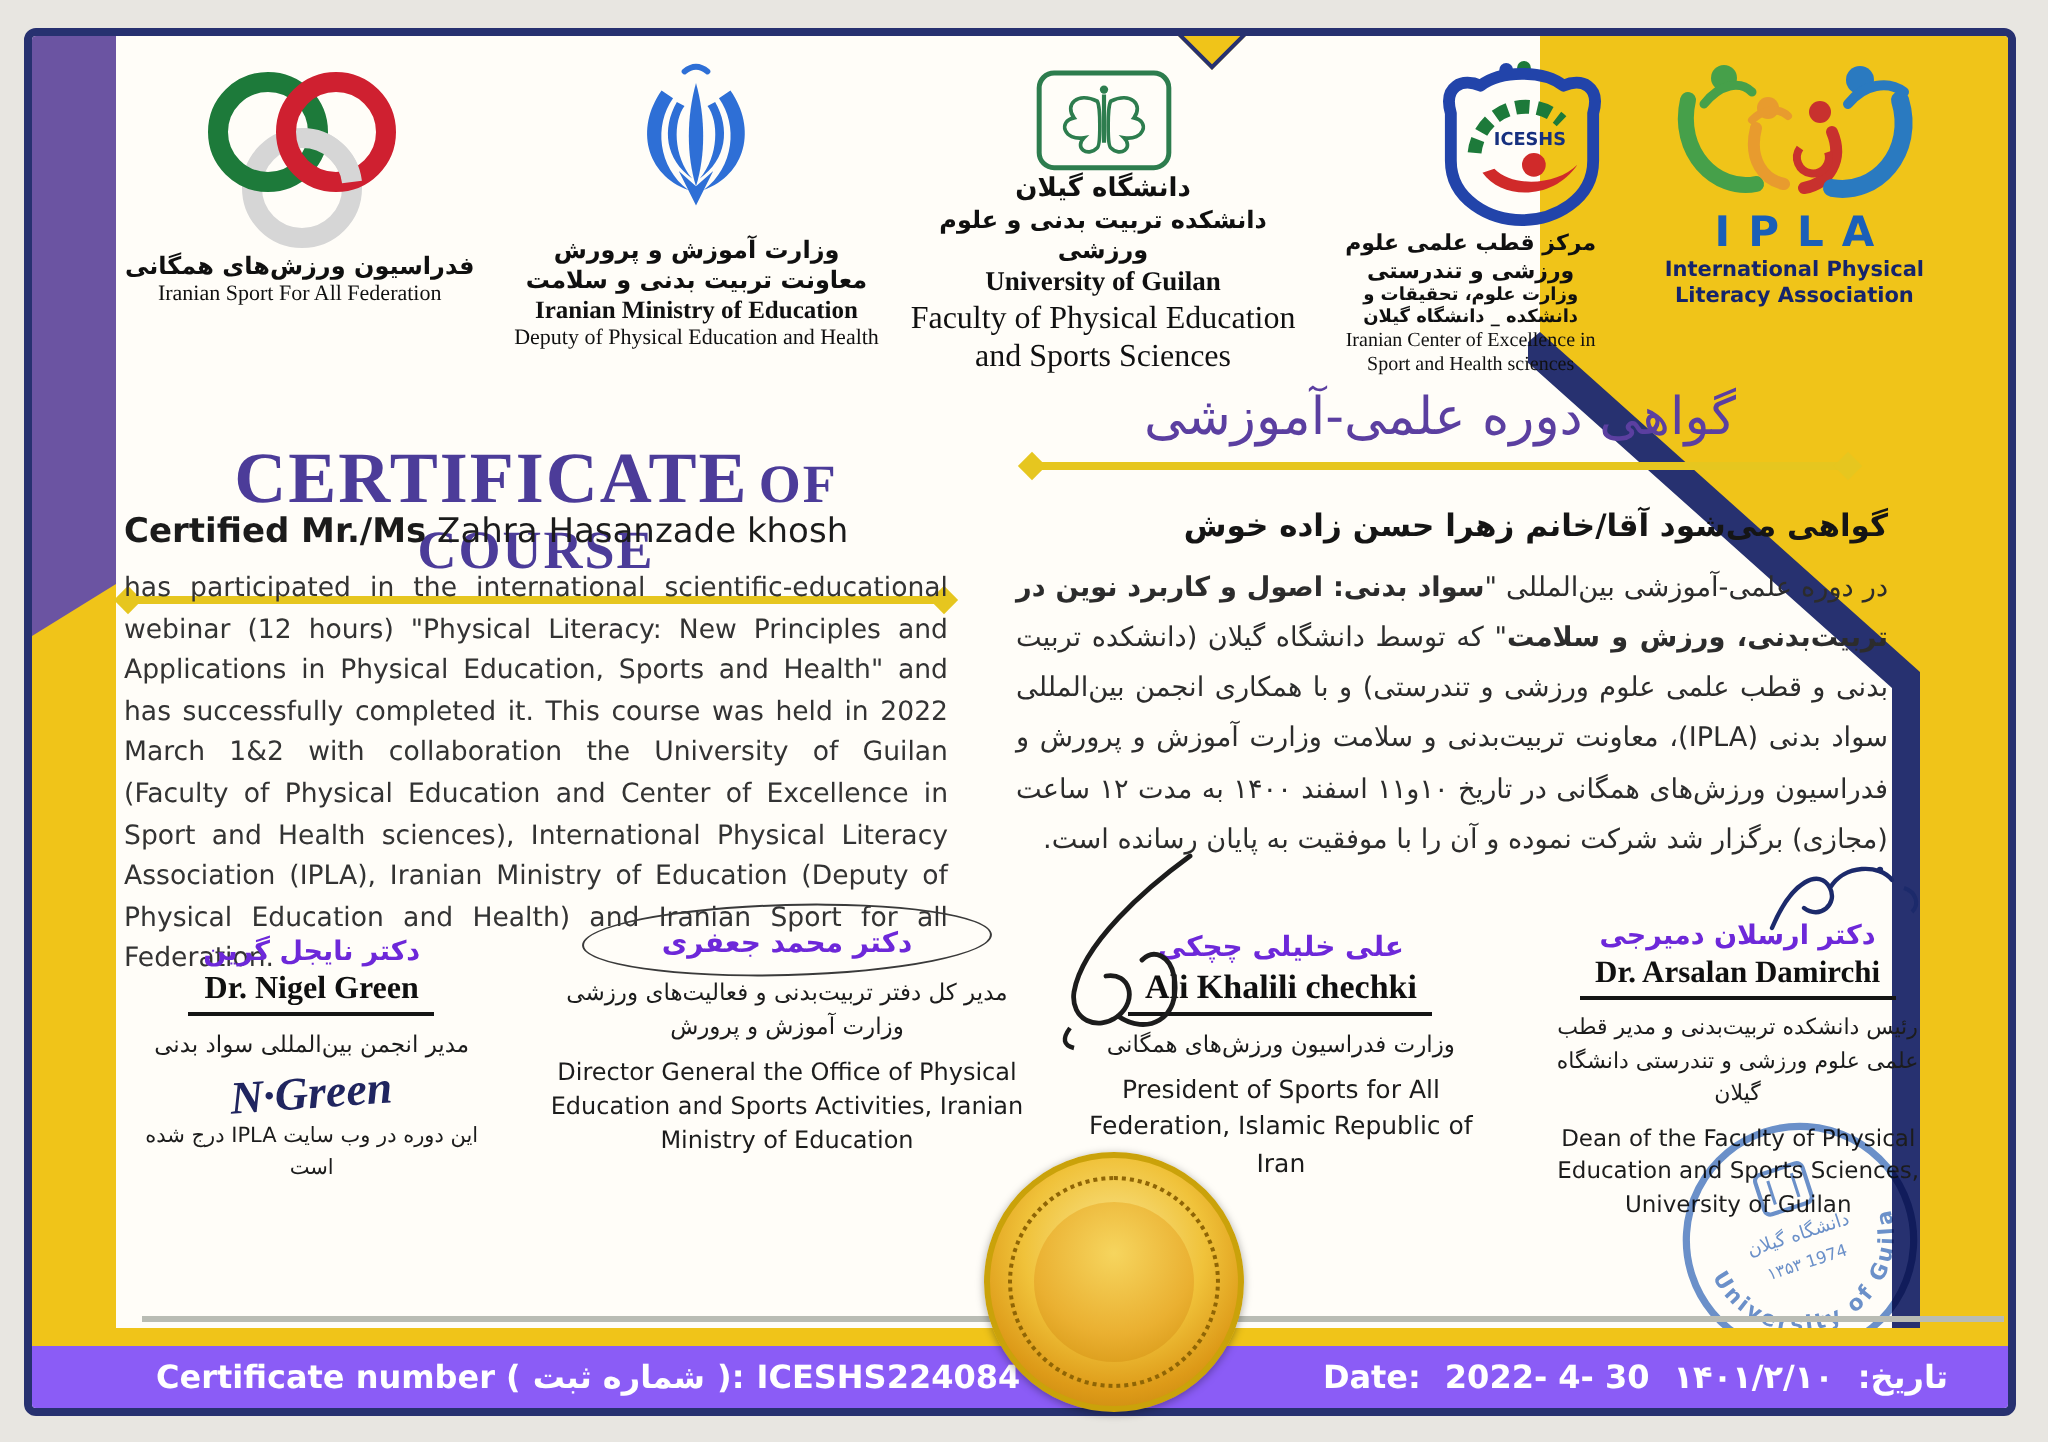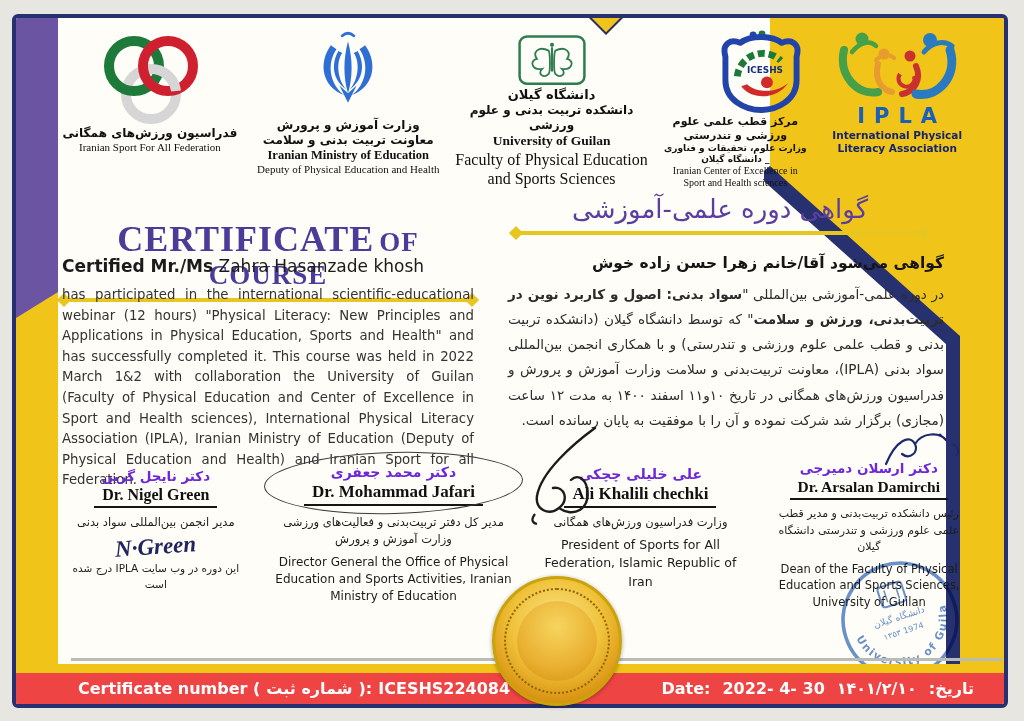--- a/index.html
+++ b/index.html
@@ -60,21 +60,21 @@
   .oval-wrap::before{content:"";position:absolute;inset:-8px -30px -6px -30px;border:1.6px solid #3a3a3a;
           border-radius:50%;transform:rotate(-1.5deg);}
   .sig-script{font-family:"Liberation Serif",serif;font-style:italic;font-weight:bold;font-size:23px;
           color:#20255f;transform:rotate(-4deg);display:inline-block;margin-top:3px;}
   .sig-note{font-size:10.5px;direction:rtl;color:#1c1c1c;width:185px;margin:1px auto 0;line-height:1.5;}
   .sig-svg3{position:absolute;left:2px;top:-24px;}
   .sig-svg4{position:absolute;right:8px;top:-16px;}
   
   .footer-gray{position:absolute;left:55px;right:2px;top:640px;height:3px;background:#b9bcb4;z-index:5;}
   .footer-yellow{position:absolute;left:0;right:0;top:646px;height:9px;background:#f0c419;z-index:5;}
-  .footer-bar{position:absolute;left:0;right:0;top:655px;height:31px;background:#ef4444;z-index:5;
+  .footer-bar{position:absolute;left:0;right:0;top:655px;height:31px;background:#8b5cf6;z-index:5;
           display:flex;justify-content:space-between;align-items:center;padding:0 30px 0 62px;
           color:#fff;font-weight:bold;font-size:16px;}
   .footer-left,.footer-right{display:flex;align-items:center;gap:6px;white-space:nowrap;}
   .footer-right{gap:12px;}
   
   .seal{position:absolute;left:492px;top:576px;width:124px;height:124px;border-radius:50%;z-index:6;
         background:radial-gradient(circle at 50% 36%,#f9e690 0%,#f0c23a 45%,#dd9a18 72%,#b97c08 100%);
         border:3px solid #caa20a;box-shadow:0 1px 4px rgba(0,0,0,.35);}
   .seal::before{content:"";position:absolute;inset:9px;border:2.5px dotted #8f6505;border-radius:50%;}
   .seal::after{content:"";position:absolute;inset:22px;border-radius:50%;
@@ -143,21 +143,21 @@
         <svg width="94" height="86" viewBox="0 0 94 86">
           <circle cx="39" cy="5" r="3.5" fill="#2244aa"></circle>
           <circle cx="48" cy="4" r="3.5" fill="#1d7a3a"></circle>
           <path d="M11,27 C7,13 17,9 26,13 C36,5 58,5 68,13 C77,9 87,13 83,27 L83,51 C83,71 63,81 47,81 C31,81 11,71 11,51 Z" fill="none" stroke="#2244aa" stroke-width="6" stroke-linejoin="round"></path>
           <path d="M23,47 A26,26 0 0 1 67,31" fill="none" stroke="#1d7a3a" stroke-width="7" stroke-dasharray="7,4"></path>
           <text x="51" y="43" font-size="9" font-weight="bold" fill="#16307f" text-anchor="middle">ICESHS</text>
           <circle cx="53" cy="53" r="6" fill="#d02a2a"></circle>
           <path d="M27,57 C37,71 63,71 75,53 C65,63 43,65 33,55 Z" fill="#d02a2a"></path>
         </svg>
         <div class="lc-fa" style="font-size:11px">مرکز قطب علمی علوم ورزشی و تندرستی</div>
-        <div class="lc-fa-sm" style="font-size:9px">وزارت علوم، تحقیقات و فناوری _ دانشگاه گیلان</div>
+        <div class="lc-fa-sm" style="font-size:9px">وزارت علوم، تحقیقات و دانشکده _ دانشگاه گیلان</div>
         <div class="lc-en-sm">Iranian Center of Excellence in Sport and Health sciences</div>
       </div>
 
       <div class="logo-block lb5">
         <svg width="122" height="72" viewBox="0 0 122 72">
           <circle cx="26" cy="9" r="6.5" fill="#46a04a"></circle>
           <path d="M8,20 C2,46 22,66 42,62" stroke="#46a04a" stroke-width="8" fill="none" stroke-linecap="round"></path>
           <path d="M16,22 C24,12 34,10 40,16" stroke="#46a04a" stroke-width="4.5" fill="none" stroke-linecap="round"></path>
           <circle cx="48" cy="24" r="5.5" fill="#e89b2e"></circle>
           <path d="M42,34 C38,50 46,60 56,62" stroke="#e89b2e" stroke-width="6" fill="none" stroke-linecap="round"></path>
@@ -204,21 +204,20 @@
         <div class="sig-fa">دکتر نایجل گرین</div>
         <div><span class="sig-en">Dr. Nigel Green</span></div>
         <div class="sig-role-fa">مدیر انجمن بین‌المللی سواد بدنی</div>
         <div><span class="sig-script">N·Green</span></div>
         <div class="sig-note">این دوره در وب سایت IPLA درج شده است</div>
       </div>
 
       <div class="sig-col sc2">
         <div class="oval-wrap">
           <div class="sig-fa" style="font-size:14px">دکتر محمد جعفری</div>
-          <div><span class="sig-en" style="font-size:17px">Dr. Mohammad Jafari</span></div>
         </div>
         <div class="sig-role-fa">مدیر کل دفتر تربیت‌بدنی و فعالیت‌های ورزشی</div>
         <div class="sig-role-fa" style="margin-top:0">وزارت آموزش و پرورش</div>
         <div class="sig-role-en" style="width:250px;margin-left:auto;margin-right:auto;font-size:12px">Director General the Office of Physical Education and Sports Activities, Iranian Ministry of Education</div>
       </div>
 
       <div class="sig-col sc3">
         <svg class="sig-svg3" width="92" height="112" viewBox="0 0 92 112">
           <path d="M74,6 C52,22 20,50 16,74 C14,88 28,94 38,86 C48,78 44,64 32,66 M38,86 C52,96 70,88 66,66 C64,56 56,52 50,58" stroke="#1c1c1c" stroke-width="2.4" fill="none" stroke-linecap="round"></path>
           <path d="M14,92 q-6,8 2,10" stroke="#1c1c1c" stroke-width="2.2" fill="none"></path>

